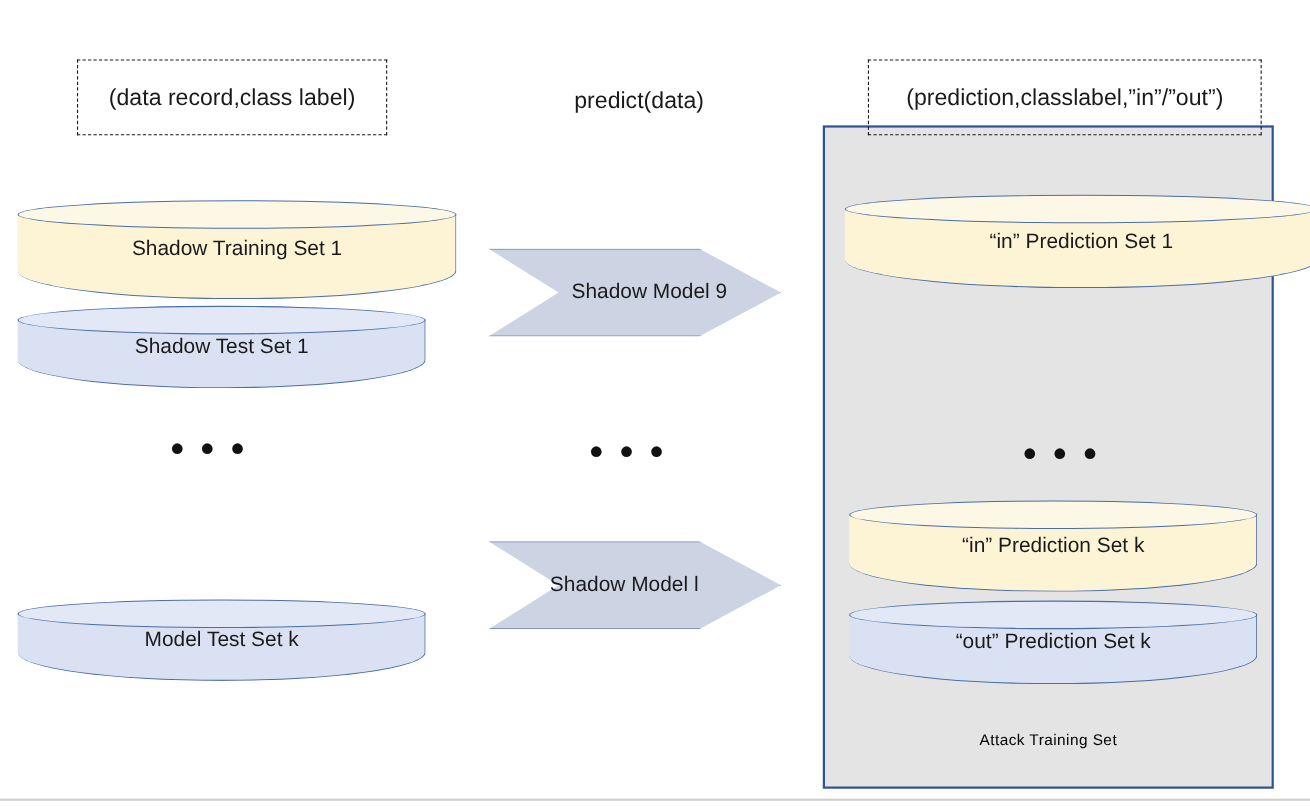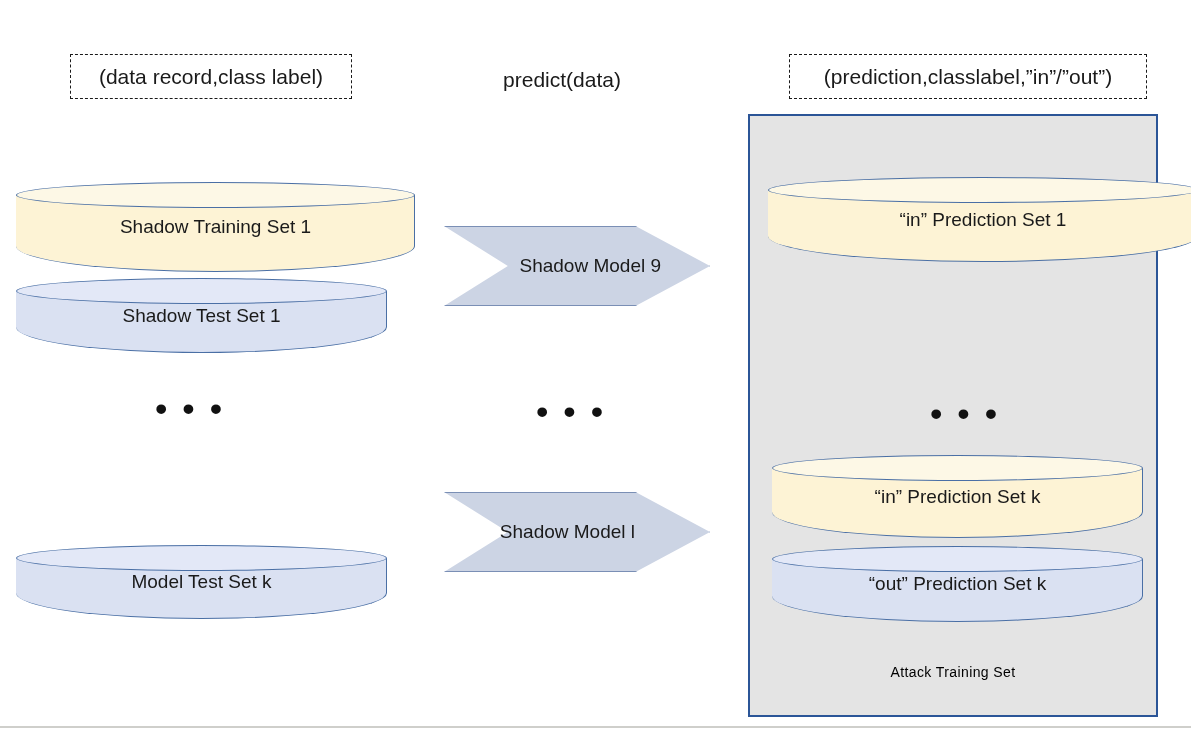--- a/index.html
+++ b/index.html
@@ -20,21 +20,21 @@
   }
 
   
   .col-label {
     position: absolute;
     font-size: 21px;
     color: #1a1a1a;
     line-height: 1;
     white-space: nowrap;
     text-align: center;
-    padding: 11px 6px;
+    padding: 23px 6px;
   }
   .col-label.boxed {
     border: 1.6px dashed #1a1a1a;
   }
 
   
   #attack-panel {
     position: absolute;
     left: 748px;
     top: 114px;
@@ -152,21 +152,21 @@
 </head>
 <body>
 
 <div id="canvas">
 
   <div id="attack-panel">
     <div id="attack-panel-caption">Attack Training Set</div>
   </div>
 
   <div class="col-label boxed" id="hdr-0" style="left: 70px; top: 54px; width: 268px;">(data record,class label)</div>
-  <div class="col-label" id="hdr-1" style="left: 451px; top: 58px; width: 210px;">predict(data)</div>
+  <div class="col-label" id="hdr-1" style="left: 470px; top: 58px; width: 210px;">predict(data)</div>
   <div class="col-label boxed" id="hdr-2" style="left: 789px; top: 54px; width: 344px;">(prediction,classlabel,”in”/”out”)</div>
 
   <div class="cylinder cyl-yellow" id="lc-0" style="left: 16px; top: 182px; width: 399px; height: 90px;">
     <div class="cyl-body"></div>
     <div class="cyl-top"></div>
     <div class="cyl-label">Shadow Training Set 1</div>
   </div>
   <div class="cylinder cyl-blue" id="lc-1" style="left: 16px; top: 278px; width: 371px; height: 75px;">
     <div class="cyl-body"></div>
     <div class="cyl-top"></div>

